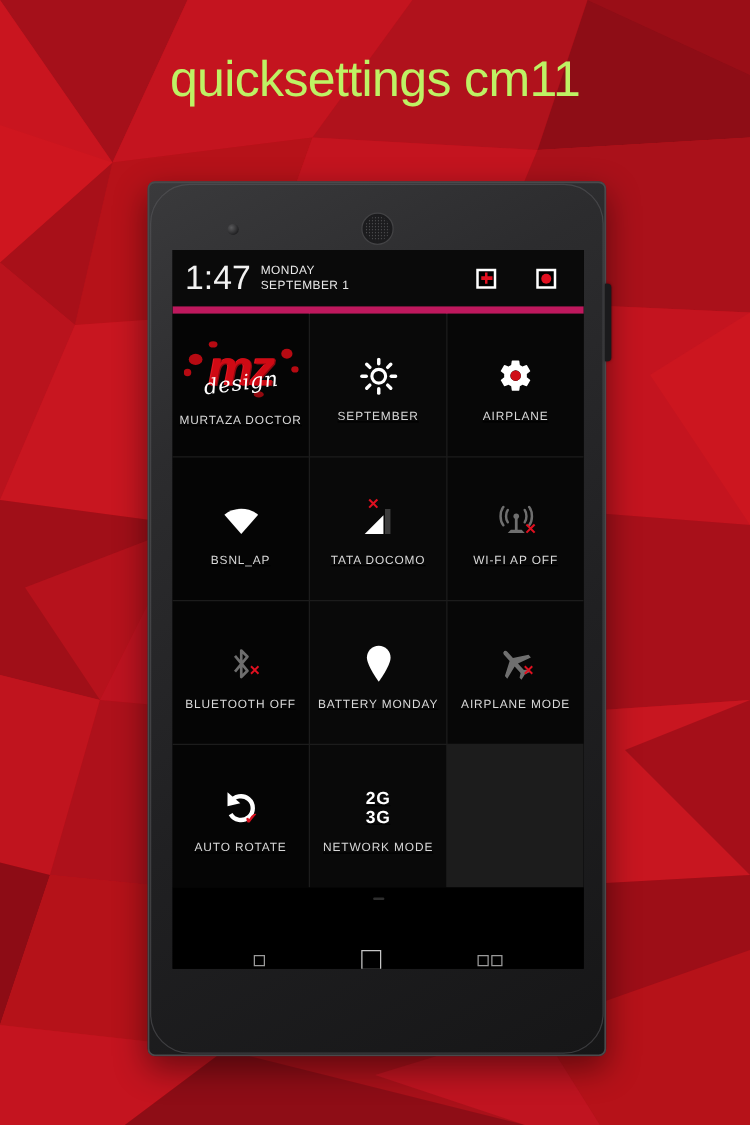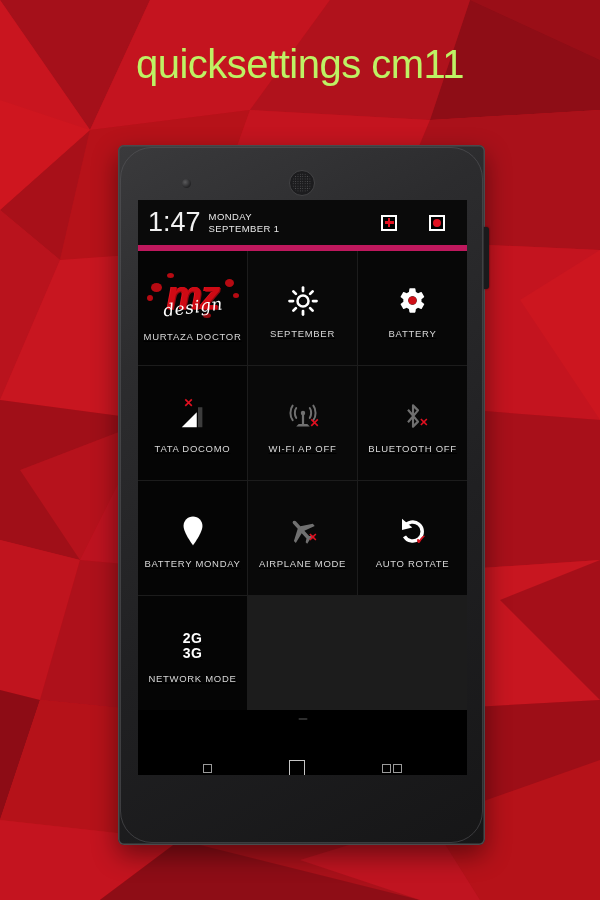--- a/index.html
+++ b/index.html
@@ -394,23 +394,31 @@
         <div class="tile-label">SEPTEMBER</div>
       </div>
 
       <div class="tile">
         <div class="tile-icon">
           <svg width="29" height="29" viewBox="0 0 24 24">
             <path fill="#ffffff" d="M19.4 13c.04-.33.06-.66.06-1s-.02-.67-.06-1l2.1-1.65a.5.5 0 0 0 .12-.64l-2-3.46a.5.5 0 0 0-.6-.22l-2.49 1a7.3 7.3 0 0 0-1.73-1l-.38-2.65a.5.5 0 0 0-.5-.42h-4a.5.5 0 0 0-.5.42l-.38 2.65c-.63.26-1.2.6-1.73 1l-2.49-1a.5.5 0 0 0-.6.22l-2 3.46a.5.5 0 0 0 .12.64L4.46 11c-.04.33-.06.66-.06 1s.02.67.06 1l-2.1 1.65a.5.5 0 0 0-.12.64l2 3.46c.13.22.4.3.6.22l2.49-1c.52.4 1.1.74 1.73 1l.38 2.65c.04.24.25.42.5.42h4c.25 0 .46-.18.5-.42l.38-2.65c.63-.26 1.2-.6 1.73-1l2.49 1c.22.08.47 0 .6-.22l2-3.46a.5.5 0 0 0-.12-.64L19.4 13zM12 15.5A3.5 3.5 0 1 1 12 8.5a3.5 3.5 0 0 1 0 7z"></path>
             <circle cx="12" cy="12" r="3.4" fill="#cf0f18"></circle>
           </svg>
         </div>
-        <div class="tile-label">BATTERY</div>
-      </div>
-
+        <div class="tile-label">AIRPLANE</div>
+      </div>
+
+      <div class="tile">
+        <div class="tile-icon">
+          <svg width="30" height="26" viewBox="0 0 24 20">
+            <path fill="#ffffff" d="M12 19 L1.2 6.6 C4.2 4.1 8 2.8 12 2.8 C16 2.8 19.8 4.1 22.8 6.6 Z"></path>
+          </svg>
+        </div>
+        <div class="tile-label">BSNL_AP</div>
+      </div>
 
       <div class="tile">
         <div class="tile-icon">
           <div style="position:relative;width:30px;height:30px;">
             <svg width="30" height="30" viewBox="0 0 24 24" style="position:absolute;left:0;top:0;">
               <path fill="#ffffff" d="M3 21 L15 21 L15 9 Z"></path>
               <path fill="#3c3c3c" d="M16 21 L19.5 21 L19.5 5 L16 5 Z"></path>
             </svg>
             <span style="position:absolute;left:6px;top:-4px;color:#e01020;font-size:12px;font-weight:bold;line-height:1;">✕</span>
           </div>

